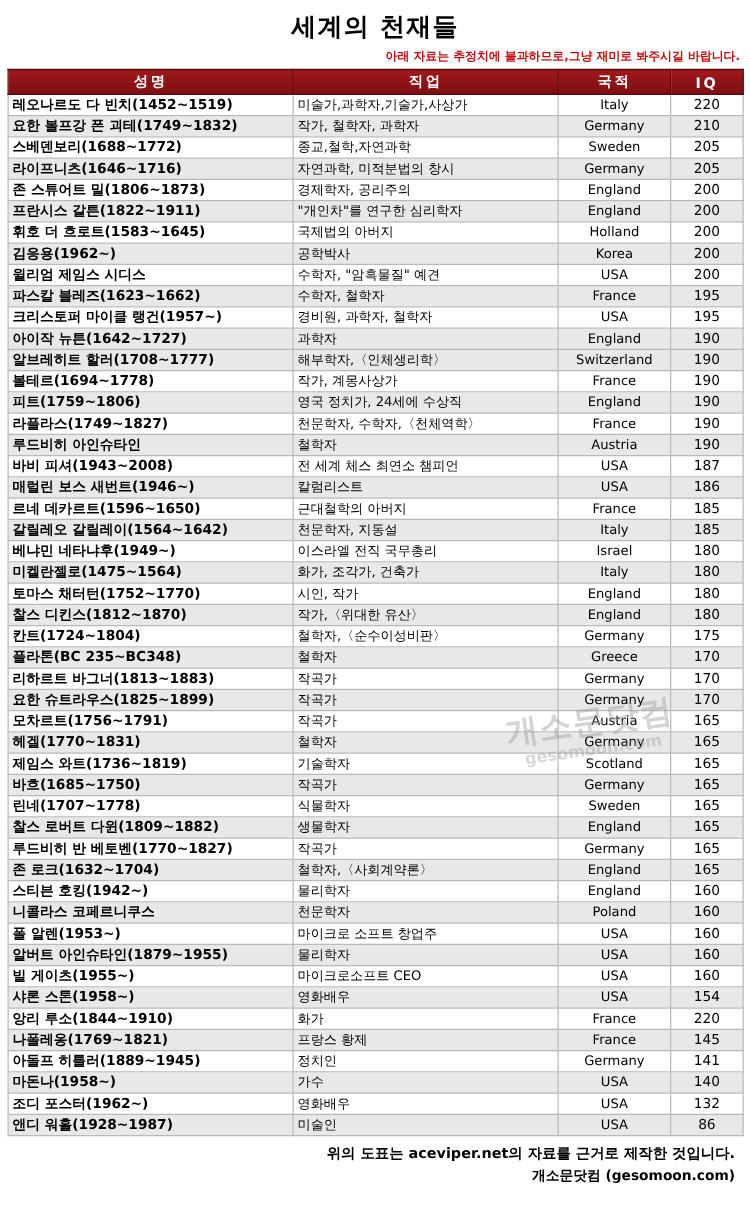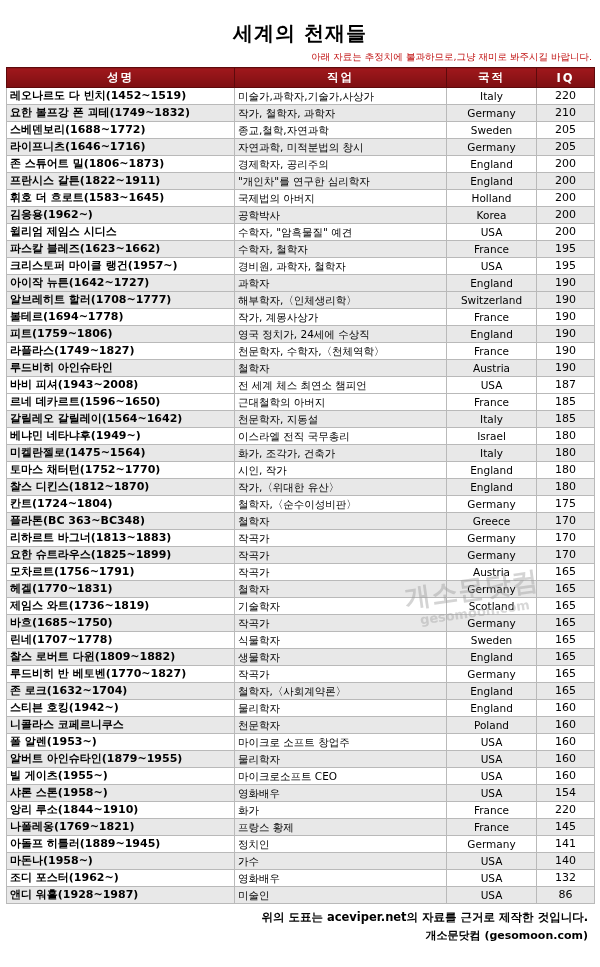--- a/index.html
+++ b/index.html
@@ -14,36 +14,35 @@
     color: #000;
     position: relative;
     overflow: hidden;
   }
   .page {
     width: 600px;
     height: 856px;
     box-sizing: border-box;
     padding: 0 6px;
     position: relative;
-    margin-top: 12px;
   }
   .title {
     text-align: center;
     font-size: 20px;
     font-weight: bold;
     letter-spacing: 1px;
     padding: 8px 0 4px 0;
     color: #000;
   }
   .subtitle {
     text-align: right;
     font-size: 9.5px;
     color: #c01010;
     padding: 0 2px 3px 0;
-    font-weight: normal;
+    font-weight: bold;
   }
   table.data {
     border-collapse: collapse;
     width: 588px;
     table-layout: fixed;
     font-size: 11px;
   }
   table.data th {
     background: #8f1216;
     background: linear-gradient(#a0181c, #7d0f12);
@@ -249,20 +248,26 @@
           <td class="job">철학자</td>
           <td class="country">Austria</td>
           <td class="iq">190</td>
         </tr>
         <tr class="odd">
           <td class="name">바비 피셔(1943~2008)</td>
           <td class="job">전 세계 체스 최연소 챔피언</td>
           <td class="country">USA</td>
           <td class="iq">187</td>
         </tr>
+        <tr class="even">
+          <td class="name">매럴린 보스 새번트(1946~)</td>
+          <td class="job">칼럼리스트</td>
+          <td class="country">USA</td>
+          <td class="iq">186</td>
+        </tr>
         <tr class="odd">
           <td class="name">르네 데카르트(1596~1650)</td>
           <td class="job">근대철학의 아버지</td>
           <td class="country">France</td>
           <td class="iq">185</td>
         </tr>
         <tr class="even">
           <td class="name">갈릴레오 갈릴레이(1564~1642)</td>
           <td class="job">천문학자, 지동설</td>
           <td class="country">Italy</td>
@@ -292,21 +297,21 @@
           <td class="country">England</td>
           <td class="iq">180</td>
         </tr>
         <tr class="odd">
           <td class="name">칸트(1724~1804)</td>
           <td class="job">철학자,〈순수이성비판〉</td>
           <td class="country">Germany</td>
           <td class="iq">175</td>
         </tr>
         <tr class="even">
-          <td class="name">플라톤(BC 363~BC348)</td>
+          <td class="name">플라톤(BC 235~BC348)</td>
           <td class="job">철학자</td>
           <td class="country">Greece</td>
           <td class="iq">170</td>
         </tr>
         <tr class="odd">
           <td class="name">리하르트 바그너(1813~1883)</td>
           <td class="job">작곡가</td>
           <td class="country">Germany</td>
           <td class="iq">170</td>
         </tr>

